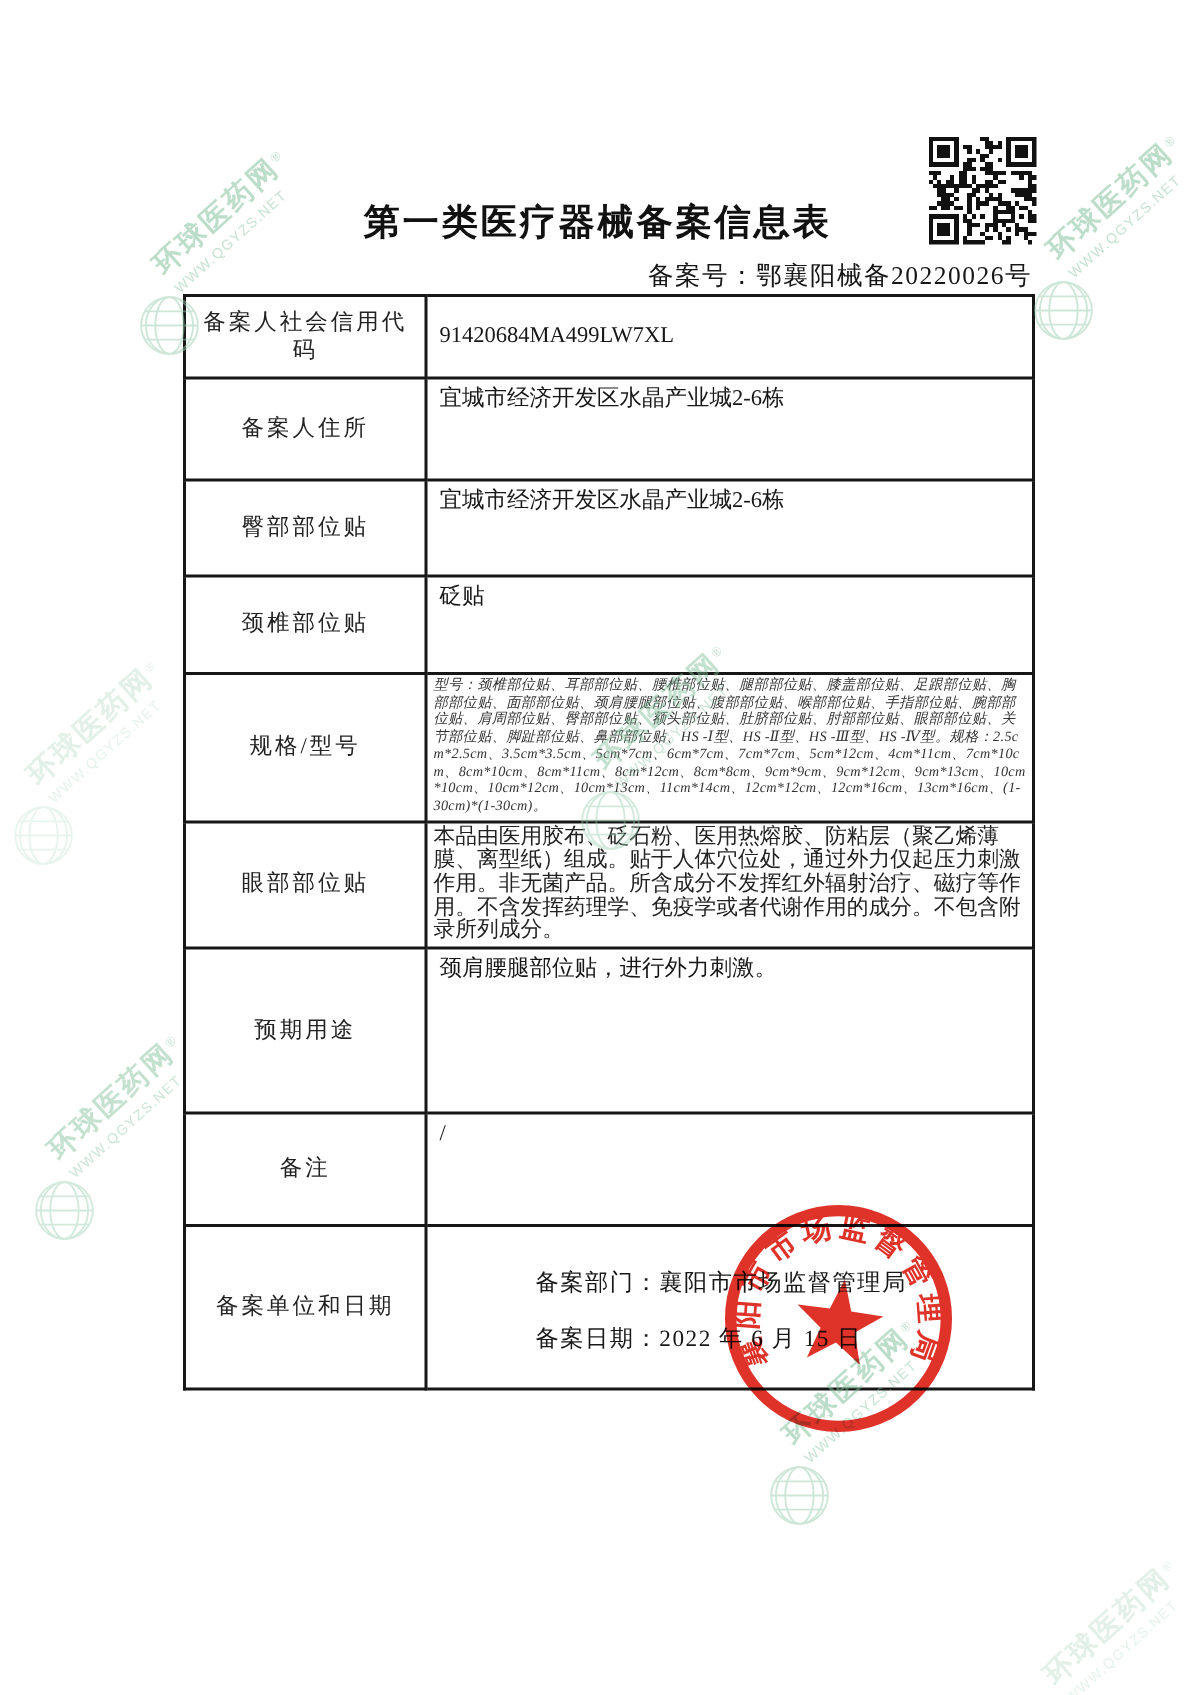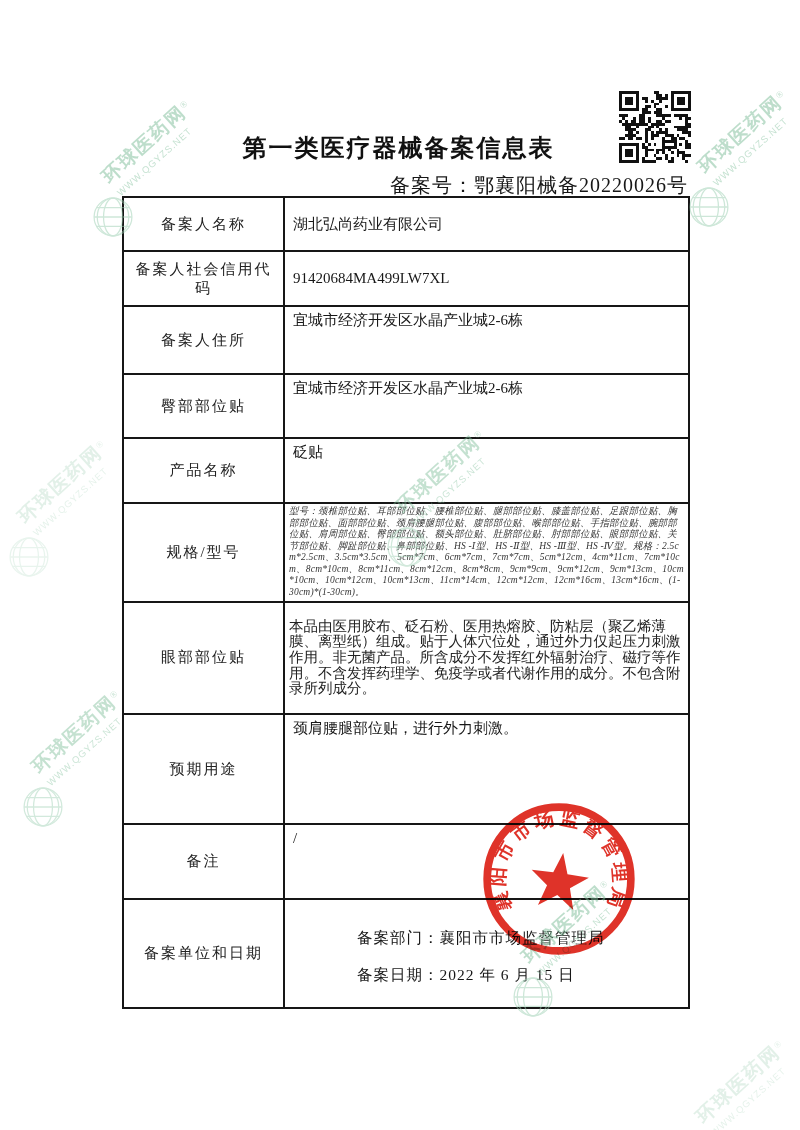--- a/index.html
+++ b/index.html
@@ -10,21 +10,21 @@
     color:#1c1c1c;
   }
   
   .doc-title{
     position:absolute;left:0;top:132px;width:797px;
     text-align:center;font-size:24px;font-weight:bold;letter-spacing:2px;
     font-family:"Liberation Sans","DejaVu Sans",sans-serif;color:#111;
   }
   .record-no{
     position:absolute;top:172px;right:112px;
-    font-size:20px;letter-spacing:1px;color:#171717;
+    font-size:17px;letter-spacing:1px;color:#171717;
   }
   
   .qr{position:absolute;left:619px;top:91px;width:72px;height:72px;}
   .qr svg{width:100%;height:100%;shape-rendering:crispEdges;}
   
   table.form{
     position:absolute;left:122px;top:196px;width:566px;
     border-collapse:collapse;table-layout:fixed;
   }
   table.form td{
@@ -409,49 +409,45 @@
     </g>
   </svg>
 </div>
 
 <table class="form">
   <colgroup>
       <col style="width:161px">
       <col style="width:405px">
     </colgroup>
   <tbody>
-      <tr style="height:54px">
-    <td class="lbl">备案人名称</td>
-    <td class="val vmid">湖北弘尚药业有限公司</td>
-  </tr>
   <tr style="height:55px">
     <td class="lbl">备案人社会信用代码</td>
     <td class="val vmid">91420684MA499LW7XL</td>
   </tr>
   <tr style="height:68px">
     <td class="lbl">备案人住所</td>
     <td class="val">宜城市经济开发区水晶产业城2-6栋</td>
   </tr>
   <tr style="height:64px">
     <td class="lbl">臀部部位贴</td>
     <td class="val">宜城市经济开发区水晶产业城2-6栋</td>
   </tr>
   <tr style="height:65px">
-    <td class="lbl">产品名称</td>
+    <td class="lbl">颈椎部位贴</td>
     <td class="val">砭贴</td>
   </tr>
   <tr style="height:81px">
     <td class="lbl">规格/型号</td>
     <td class="val" style="padding:2px 4px">
       <div class="spec-text">型号：颈椎部位贴、耳部部位贴、腰椎部位贴、腿部部位贴、膝盖部位贴、足跟部位贴、胸部部位贴、面部部位贴、颈肩腰腿部位贴、腹部部位贴、喉部部位贴、手指部位贴、腕部部位贴、肩周部位贴、臀部部位贴、额头部位贴、肚脐部位贴、肘部部位贴、眼部部位贴、关节部位贴、脚趾部位贴、鼻部部位贴、HS -Ⅰ型、HS -Ⅱ型、HS -Ⅲ型、HS -Ⅳ型。规格：2.5cm*2.5cm、3.5cm*3.5cm、5cm*7cm、6cm*7cm、7cm*7cm、5cm*12cm、4cm*11cm、7cm*10cm、8cm*10cm、8cm*11cm、8cm*12cm、8cm*8cm、9cm*9cm、9cm*12cm、9cm*13cm、10cm*10cm、10cm*12cm、10cm*13cm、11cm*14cm、12cm*12cm、12cm*16cm、13cm*16cm、(1-30cm)*(1-30cm)。</div>
     </td>
   </tr>
   <tr style="height:75px">
     <td class="lbl">眼部部位贴</td>
-    <td class="val" style="padding:16px 4px">
+    <td class="val" style="padding:2px 4px">
       <div class="desc-text">本品由医用胶布、砭石粉、医用热熔胶、防粘层（聚乙烯薄膜、离型纸）组成。贴于人体穴位处，通过外力仅起压力刺激作用。非无菌产品。所含成分不发挥红外辐射治疗、磁疗等作用。不含发挥药理学、免疫学或者代谢作用的成分。不包含附录所列成分。</div>
     </td>
   </tr>
   <tr style="height:110px">
     <td class="lbl">预期用途</td>
     <td class="val">颈肩腰腿部位贴，进行外力刺激。</td>
   </tr>
   <tr style="height:75px">
     <td class="lbl">备注</td>
     <td class="val">/</td>

